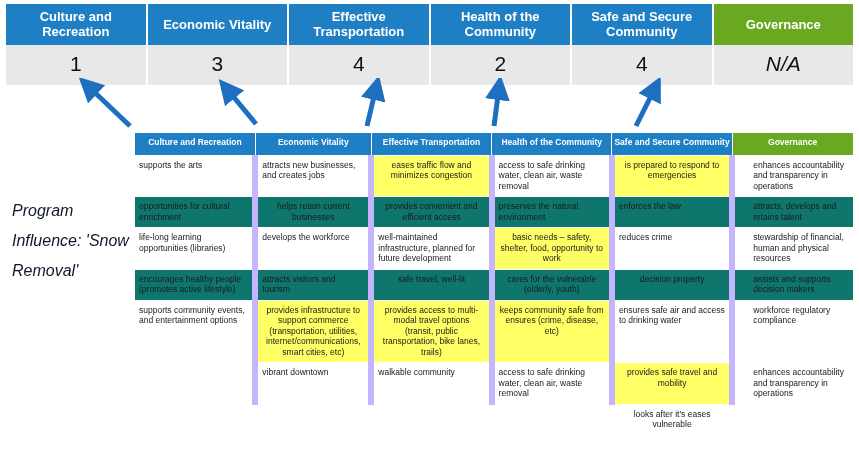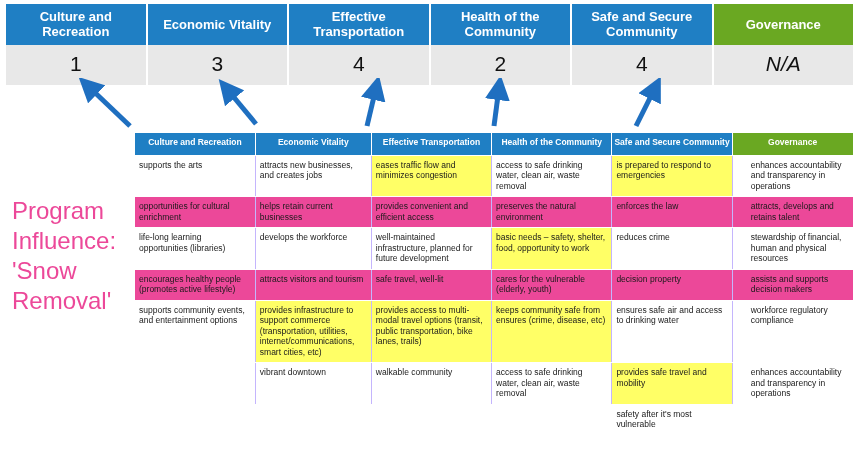--- a/index.html
+++ b/index.html
@@ -73,24 +73,25 @@
     width: 859px;
     height: 58px;
   }
 
   
   #program-label {
     position: absolute;
     left: 12px;
     top: 196px;
     width: 120px;
-    font-size: 24px;
+    font-size: 16px;
     line-height: 30px;
-    color: #ec4899;
+    color: #0f172a;
     text-align: left;
+    font-style: italic;
   }
 
   
   #matrix {
     position: absolute;
     left: 135px;
     top: 133px;
     width: 718px;
     border-collapse: collapse;
     table-layout: fixed;
@@ -113,33 +114,34 @@
   }
   #matrix thead th.gov {
     background: #6aa822;
     border-right: none;
   }
   #matrix tbody td {
     font-size: 8.5px;
     line-height: 10.5px;
     color: #1a1a1a;
     padding: 4px 4px 5px 4px;
-    border-right: 1px solid #c4b5fd;
+    border-right: 6px solid #c4b5fd;
     border-bottom: 1px solid #ffffff;
     background: #ffffff;
   }
   #matrix tbody td:last-child {
     border-right: none;
     padding-left: 18px;
   }
   #matrix tbody tr.alt td {
-    background: #ec4899;
+    background: #0f766e;
   }
   #matrix tbody td.hl {
     background: #ffff66;
+    text-align: center;
   }
   #matrix tbody td.empty {
     background: #ffffff;
   }
   #matrix tbody tr.blank td {
     background: #ffffff;
     border-right: 1px solid #ffffff;
   }
 </style>
 </head>
@@ -245,17 +247,17 @@
       <td>walkable community</td>
       <td>access to safe drinking water, clean air, waste removal</td>
       <td class="hl">provides safe travel and mobility</td>
       <td>enhances accountability and transparency in operations</td>
     </tr>
     <tr class="blank">
       <td class="empty"></td>
       <td class="empty"></td>
       <td class="empty"></td>
       <td class="empty"></td>
-      <td class="hl">safety after it's most vulnerable</td>
+      <td class="hl">looks after it's eases vulnerable</td>
       <td class="empty"></td>
     </tr>
   </tbody>
 </table>
 
 </body></html>

